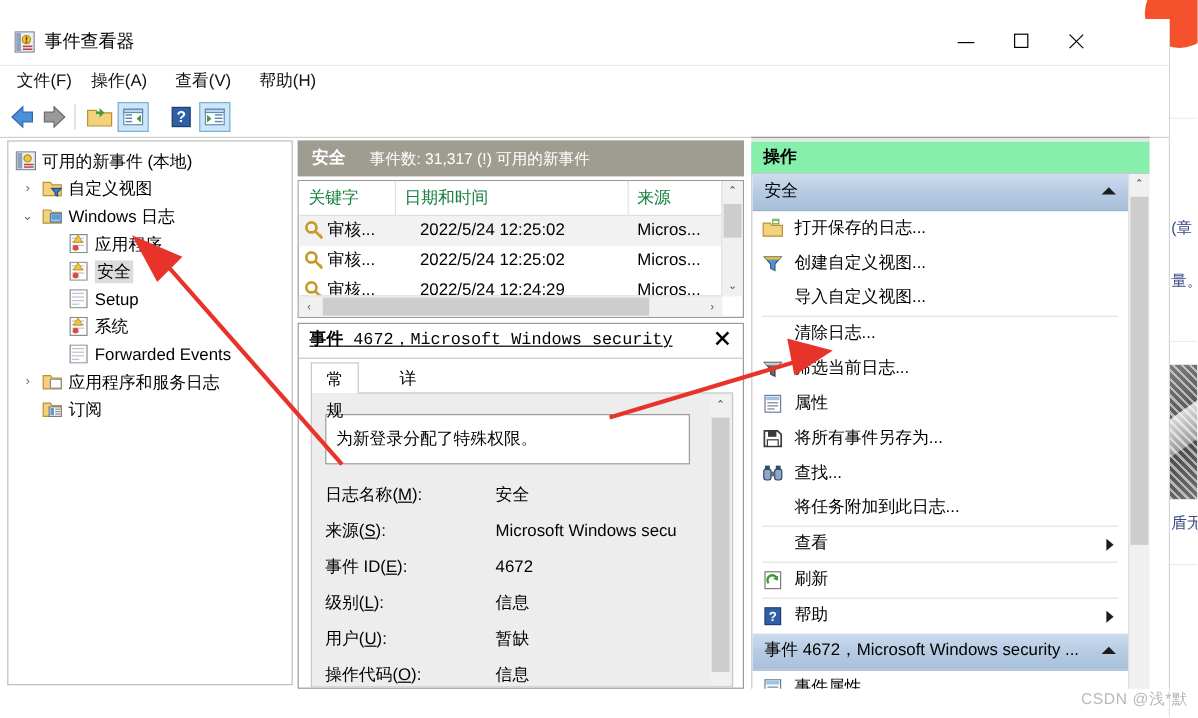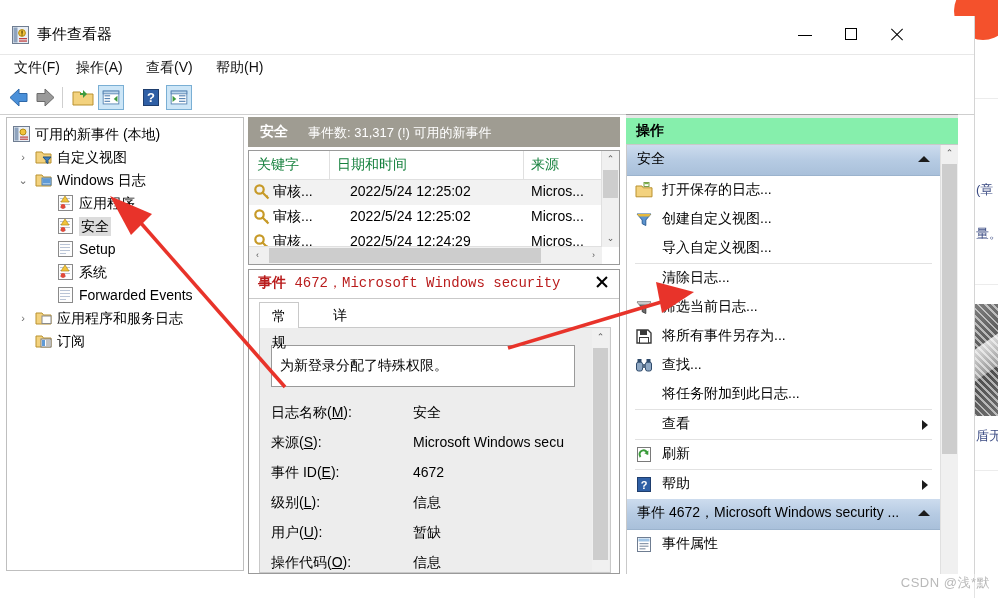--- a/index.html
+++ b/index.html
@@ -83,21 +83,21 @@
   #evt-hscroll{position:absolute;left:0;right:17px;bottom:0;height:17px;background:#f0f0f0;border-top:1px solid #e0e0e0;}
   #evt-hthumb{position:absolute;left:20px;width:272px;top:1px;bottom:1px;background:#cdcdcd;}
   .hb-l,.hb-r{position:absolute;top:0;width:17px;height:17px;text-align:center;font-size:9px;color:#555;line-height:17px;}
   .hb-l{left:0;}.hb-r{right:0;}
 
   
   #detail{position:absolute;left:0;top:152px;width:372px;bottom:0;background:#fff;
           border:1px solid #9a9a9a;box-sizing:border-box;}
   #detail-head{position:absolute;left:0;right:0;top:0;height:28px;border-bottom:1px solid #c9c9c9;}
   #detail-title{position:absolute;left:9px;top:4px;font-size:14px;
-                font-family:"Liberation Mono","DejaVu Sans Mono",monospace;color:#b91c1c;}
+                font-family:"Liberation Mono","DejaVu Sans Mono",monospace;color:#000000;text-decoration:underline;}
   #detail-title b{font-family:"Liberation Sans",sans-serif;font-weight:bold;}
   #detail-close{position:absolute;right:8px;top:3px;width:18px;height:18px;cursor:default;}
   .dx1,.dx2{position:absolute;left:2px;top:8px;width:14px;height:2px;background:#000;}
   .dx1{transform:rotate(45deg);}.dx2{transform:rotate(-45deg);}
 
   #tabs{position:absolute;left:10px;top:32px;height:26px;}
   .tab{position:absolute;top:0;height:26px;font-size:14px;line-height:26px;padding:0 12px;
        box-sizing:border-box;cursor:default;color:#000;}
   .tab.active{background:#fff;border:1px solid #c9c9c9;border-bottom:none;z-index:2;}
 
@@ -503,20 +503,30 @@
         </div>
 
         <div class="aitem">
           <svg class="ai-icon" viewBox="0 0 18 17">
             <path d="M2 3 h14 l-5.2 6 v5.5 l-3.6 -1.8 v-3.7 z" fill="#6d6d6d" stroke="#3f3f3f"></path>
             <path d="M2 3 h14 l-2 2.4 h-10 z" fill="#c9c9c9"></path>
           </svg>
           <span class="ai-label">筛选当前日志...</span>
         </div>
 
+        <div class="aitem">
+          <svg class="ai-icon" viewBox="0 0 18 17">
+            <rect x="2.5" y="1.5" width="13" height="14" fill="#fff" stroke="#6f7d91"></rect>
+            <rect x="3.5" y="2.5" width="11" height="3" fill="#9fc4e6"></rect>
+            <rect x="4.5" y="7" width="9" height="1.2" fill="#8a98ab"></rect>
+            <rect x="4.5" y="9.6" width="9" height="1.2" fill="#8a98ab"></rect>
+            <rect x="4.5" y="12.2" width="6" height="1.2" fill="#8a98ab"></rect>
+          </svg>
+          <span class="ai-label">属性</span>
+        </div>
 
         <div class="aitem">
           <svg class="ai-icon" viewBox="0 0 18 17">
             <path d="M2 2 h11 l3 3 v10 H2 z" fill="#fff" stroke="#3a3a3a" stroke-width="1.4"></path>
             <rect x="5" y="2" width="7" height="5" fill="#3a3a3a"></rect>
             <rect x="4.5" y="9.5" width="9" height="5.5" fill="#fff" stroke="#3a3a3a"></rect>
           </svg>
           <span class="ai-label">将所有事件另存为...</span>
         </div>
 

